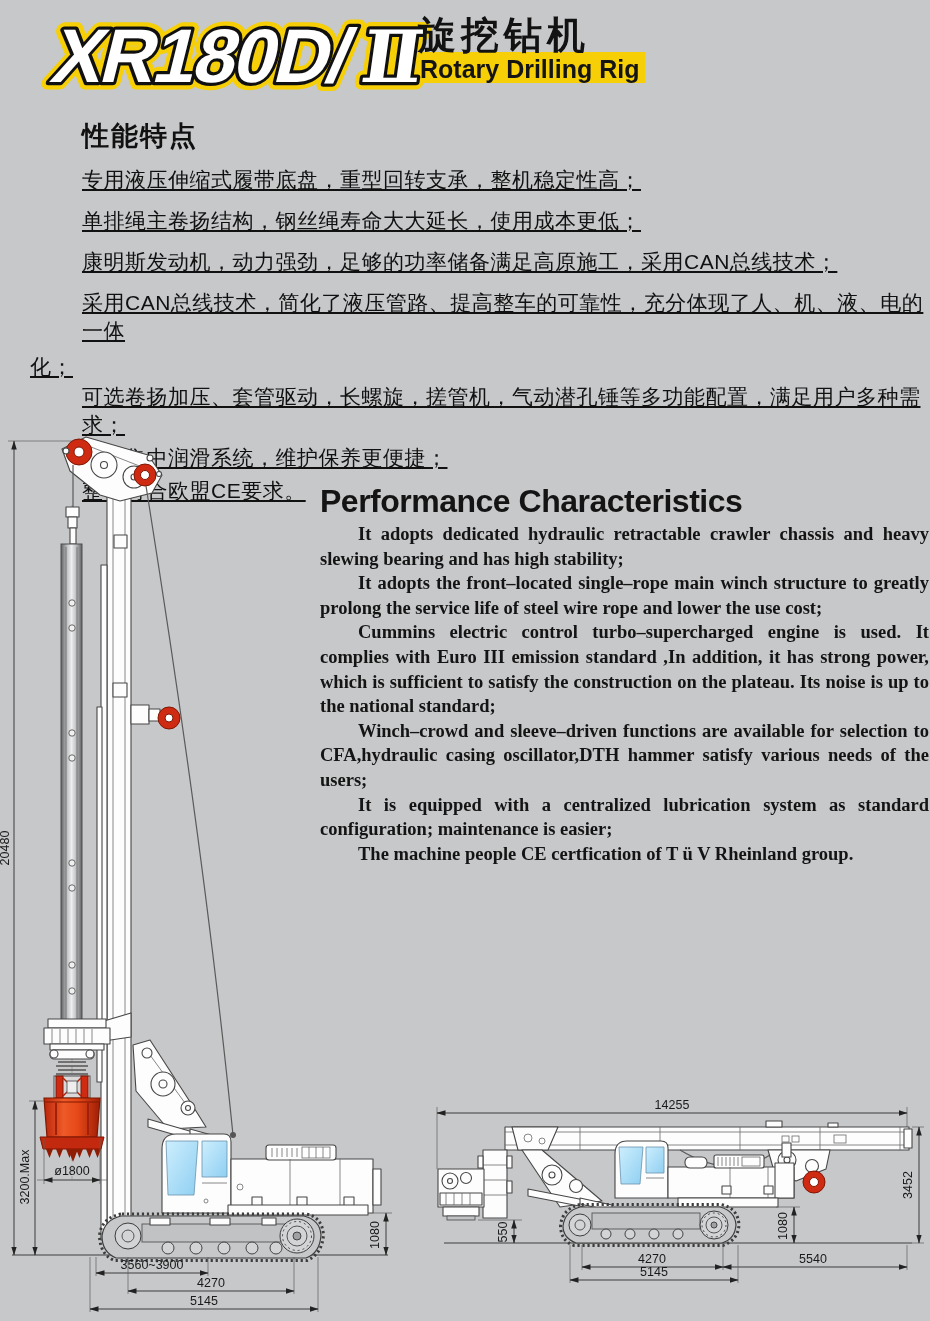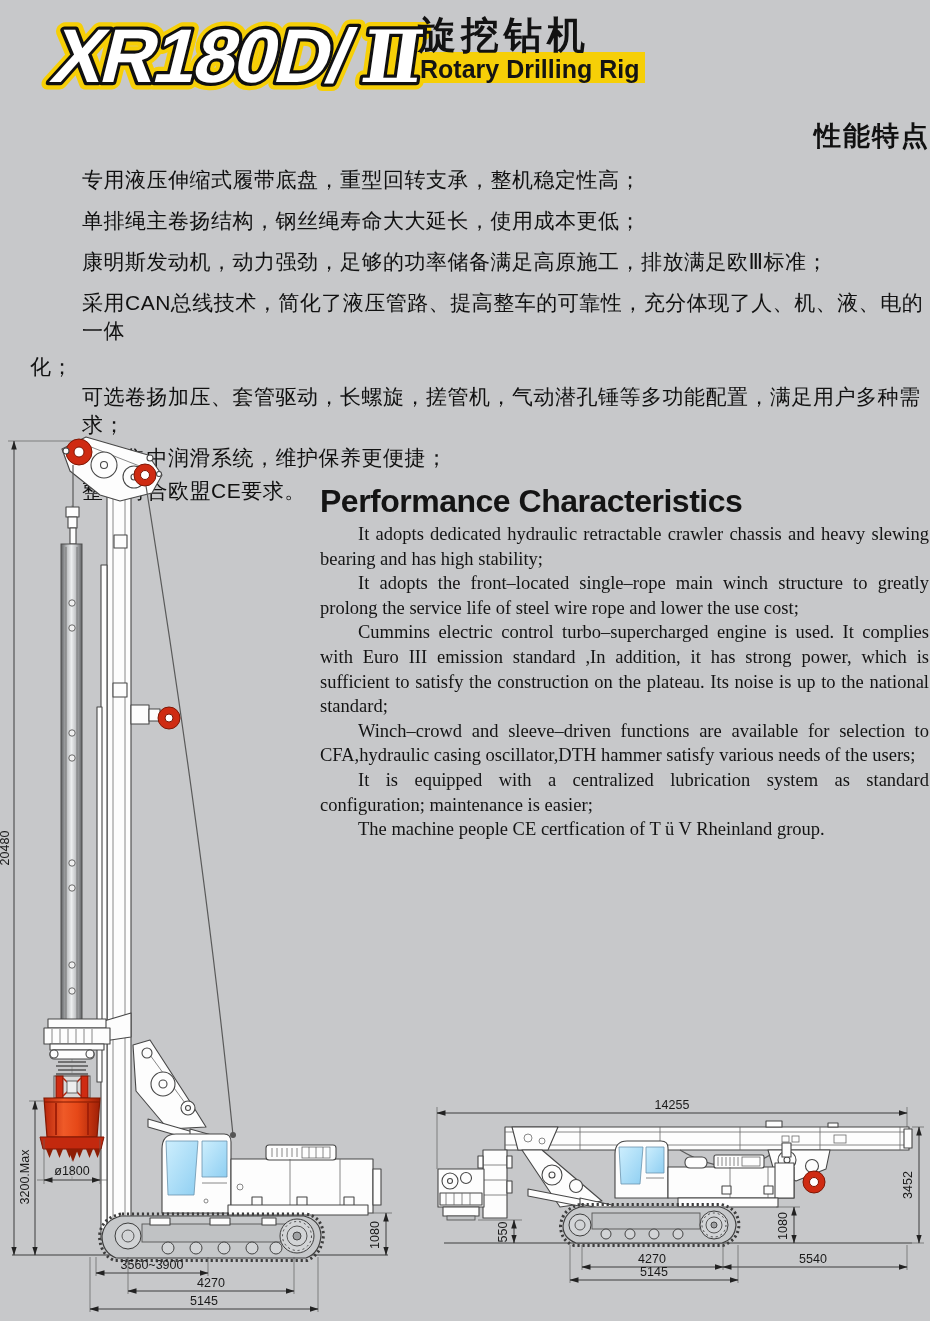--- a/index.html
+++ b/index.html
@@ -8,31 +8,31 @@
   
   .logo-wrap{position:absolute;left:30px;top:4px;width:660px;height:104px;}
   .logo-t{font-family:"Liberation Sans","DejaVu Sans",sans-serif;font-weight:700;font-size:76px;letter-spacing:-2px;}
   .logo-n{font-family:"Liberation Serif","DejaVu Serif",serif;font-weight:700;font-size:72px;}
   .halo{stroke:#f6cf07;stroke-width:15;stroke-linejoin:round;fill:#f6cf07;}
   .core{stroke:#101010;stroke-width:6.5;stroke-linejoin:round;fill:#ffffff;paint-order:stroke;}
   .cn-t{font-weight:700;font-size:38px;letter-spacing:5px;fill:#121212;}
   .en-t{font-weight:700;font-size:25px;fill:#141414;}
   
   .cn-block{position:absolute;left:0;top:118px;width:930px;padding-left:82px;box-sizing:border-box;color:#111;}
-  .cn-title{font-size:27px;font-weight:700;letter-spacing:2px;line-height:36px;margin:0 0 12px 0;text-align:right;}
-  .cnline{font-size:21px;line-height:28px;letter-spacing:.5px;margin:0 0 13px 0;}
+  .cn-title{font-size:27px;font-weight:700;letter-spacing:2px;line-height:36px;margin:0 0 12px 0;}
+  .cnline{font-size:21px;line-height:28px;letter-spacing:.5px;margin:0 0 13px 0;text-decoration:underline;}
   .cnline.tight{margin-bottom:8px;}
   .cnline.outdent{margin-left:-52px;margin-bottom:2px;}
   .cnline.m5{margin-bottom:5px;}
   .cnline.m0{margin-bottom:0;}
   
   .en-block{position:absolute;left:320px;top:482px;width:609px;color:#141414;}
   .en-title{font-size:32px;font-weight:700;line-height:38px;letter-spacing:-.5px;margin:0 0 2px 0;}
   .en-block p{font-family:"Liberation Serif","DejaVu Serif",serif;font-size:18.5px;line-height:24.6px;
-              text-align:justify;text-indent:38px;margin:0;}
+              text-align:justify;text-indent:38px;margin:0;font-weight:bold;}
   
   .diagram-left{position:absolute;left:0;top:435px;}
   .diagram-right{position:absolute;left:430px;top:1083px;}
   .p{fill:#fdfdfd;stroke:#474747;stroke-width:1.1;stroke-linejoin:round;}
   .pl{fill:none;stroke:#6a6a6a;stroke-width:.8;}
   .dk{fill:#c6c8ca;stroke:#3d3d3d;stroke-width:1.2;}
   .fr{fill:#c0c2c4;stroke:#555;stroke-width:.9;}
   .rope{fill:none;stroke:#5a5a5a;stroke-width:1.2;}
   .red{fill:#cf2b12;stroke:#7e1604;stroke-width:1;}
   .rhub{fill:#ffffff;stroke:#7e1604;stroke-width:1;}
@@ -61,21 +61,21 @@
       </g>
       <text class="cn-t" x="388" y="44">旋挖钻机</text>
       <text class="en-t" x="390" y="74">Rotary Drilling Rig</text>
     </svg>
   </div>
 
   <div class="cn-block">
     <h2 class="cn-title">性能特点</h2>
     <p class="cnline">专用液压伸缩式履带底盘，重型回转支承，整机稳定性高；</p>
     <p class="cnline">单排绳主卷扬结构，钢丝绳寿命大大延长，使用成本更低；</p>
-    <p class="cnline">康明斯发动机，动力强劲，足够的功率储备满足高原施工，排放满足欧Ⅲ标准；</p>
+    <p class="cnline">康明斯发动机，动力强劲，足够的功率储备满足高原施工，采用CAN总线技术；</p>
     <p class="cnline tight">采用CAN总线技术，简化了液压管路、提高整车的可靠性，充分体现了人、机、液、电的一体</p>
     <p class="cnline outdent">化；</p>
     <p class="cnline m5">可选卷扬加压、套管驱动，长螺旋，搓管机，气动潜孔锤等多功能配置，满足用户多种需求；</p>
     <p class="cnline m5">标配集中润滑系统，维护保养更便捷；</p>
     <p class="cnline m0">整机符合欧盟CE要求。</p>
   </div>
 
   <div class="en-block">
     <h2 class="en-title">Performance Characteristics</h2>
     <p>It adopts dedicated hydraulic retractable crawler chassis and heavy slewing bearing and has high stability;</p>

